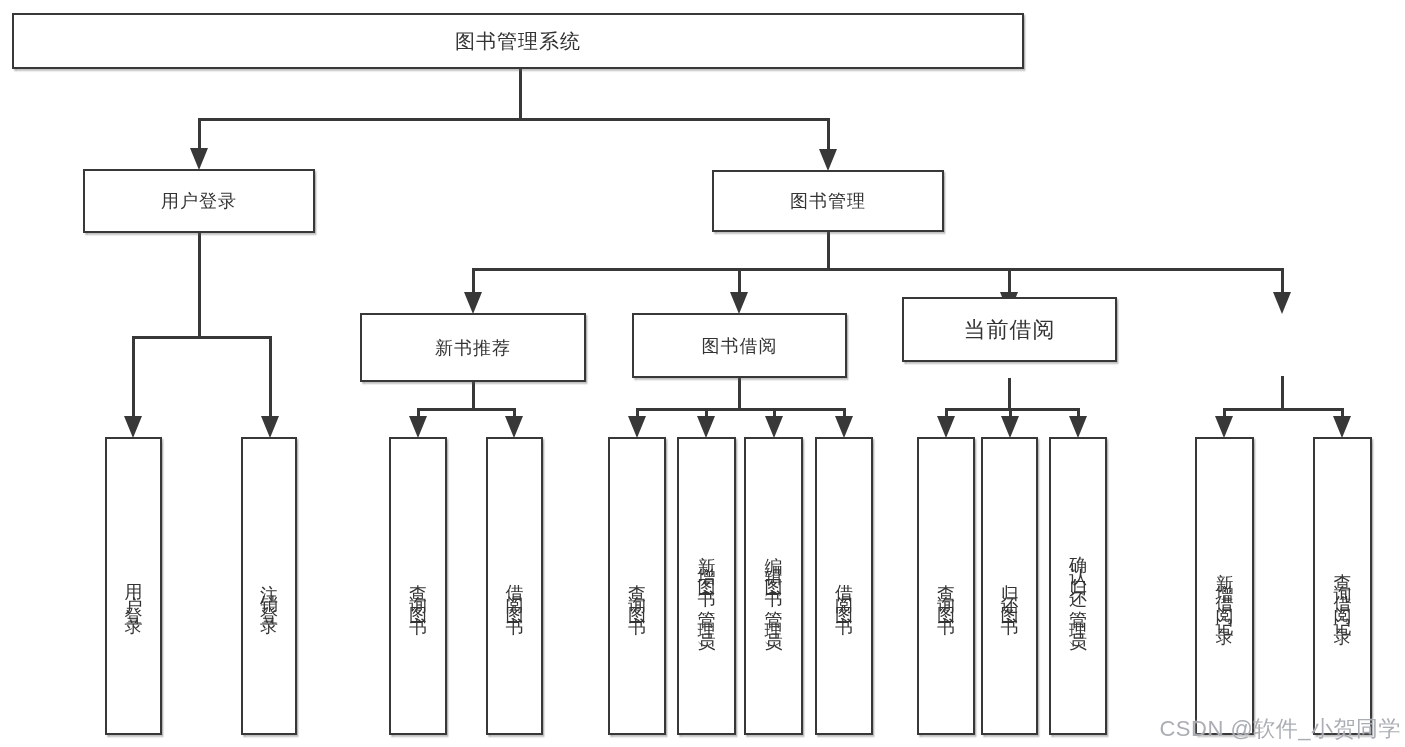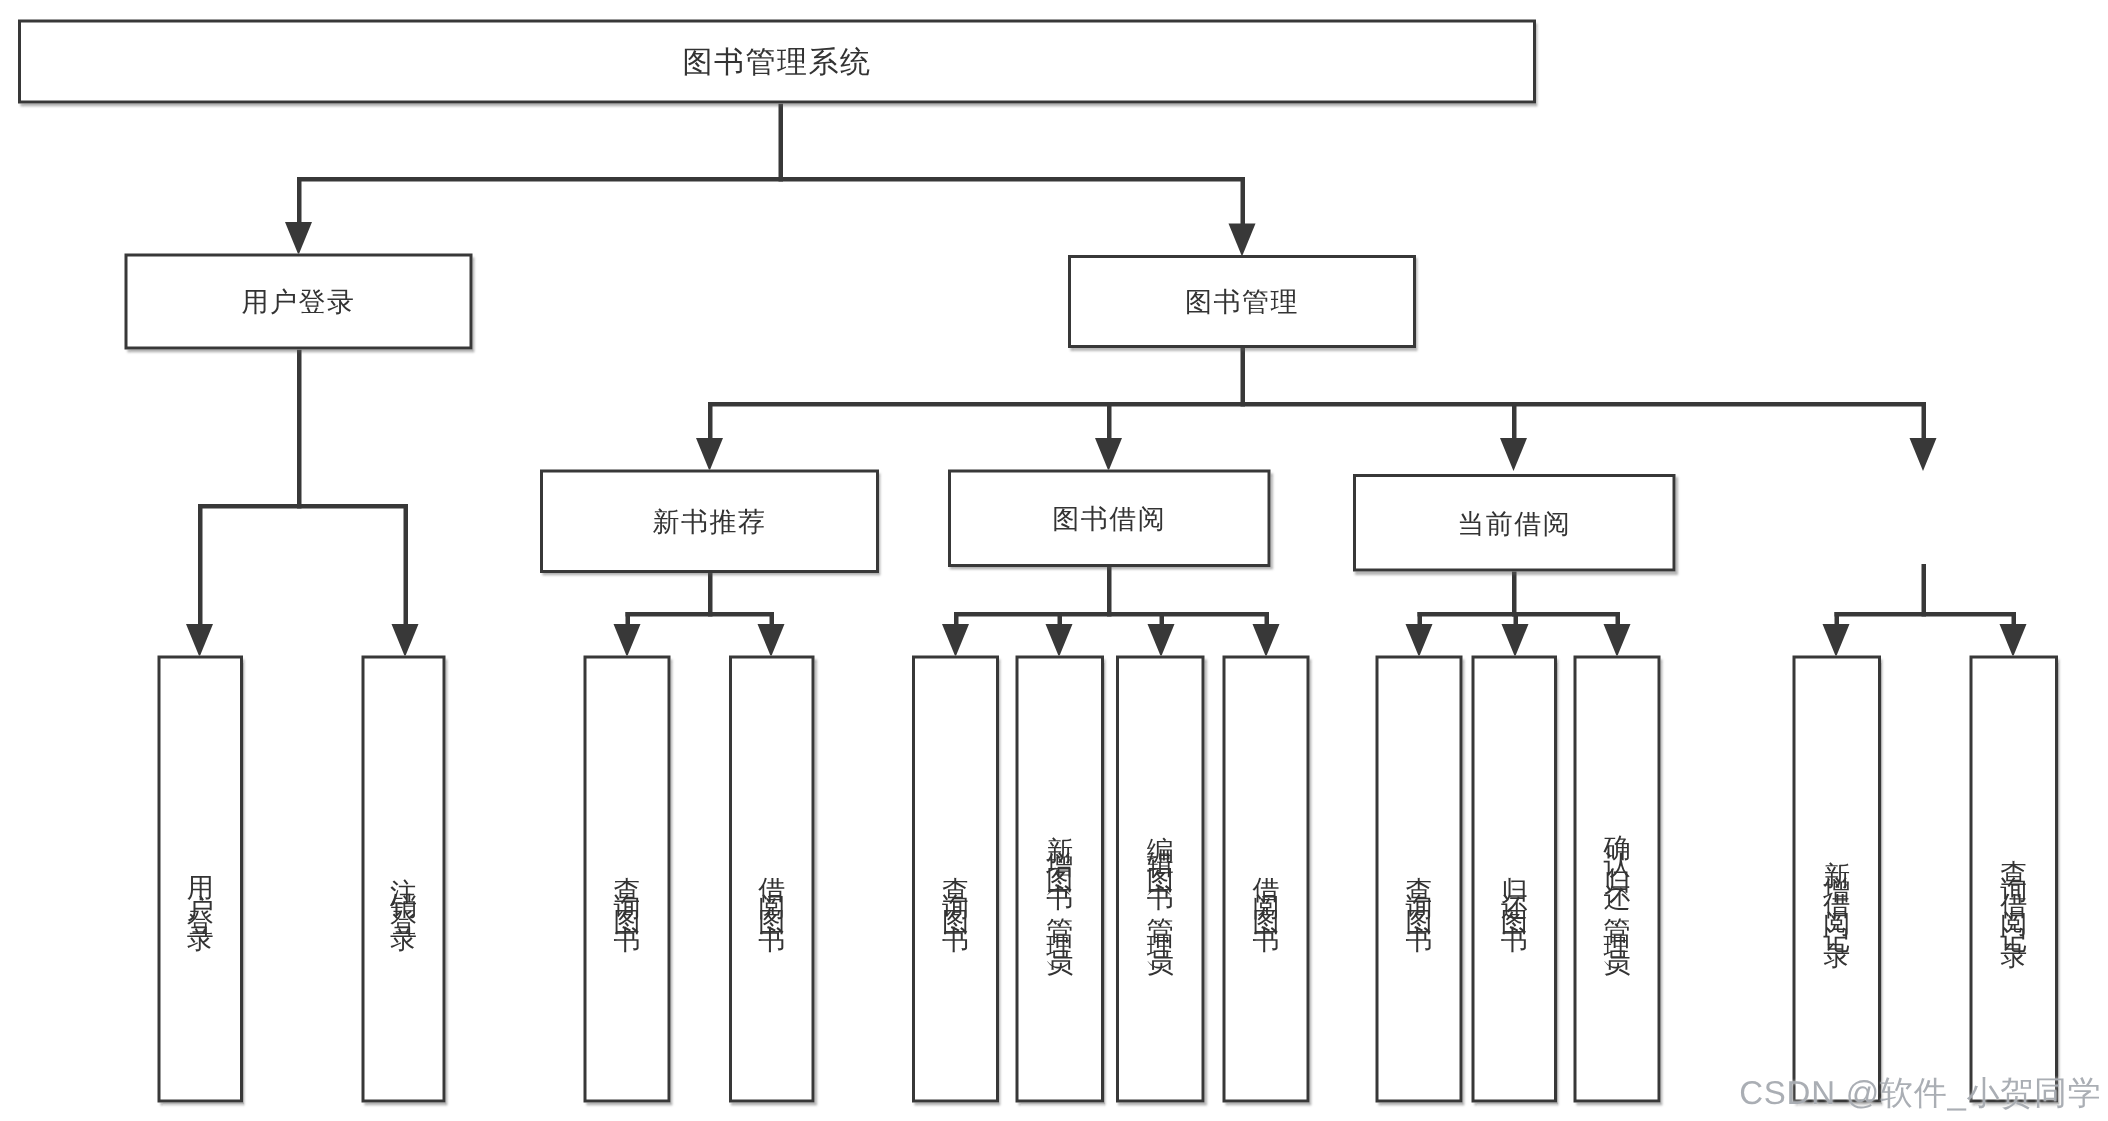--- a/index.html
+++ b/index.html
@@ -53,21 +53,21 @@
     </div>
     <div class="node" style="left: 712px; top: 170px; width: 232px; height: 62px; font-size: 18px;">
       <span>图书管理</span>
     </div>
     <div class="node" style="left: 360px; top: 313px; width: 226px; height: 69px; font-size: 18px;">
       <span>新书推荐</span>
     </div>
     <div class="node" style="left: 632px; top: 313px; width: 215px; height: 65px; font-size: 18px; text-align: center;">
       <span>图书借阅</span>
     </div>
-    <div class="node" style="left: 902px; top: 316px; width: 215px; height: 65px; font-size: 18px;">
+    <div class="node" style="left: 902px; top: 297px; width: 215px; height: 65px; font-size: 22px;">
       <span>当前借阅</span>
     </div>
     <div class="node vertical" style="left: 105px; top: 437px; width: 57px; height: 298px;">
       <span>用户登录</span>
     </div>
     <div class="node vertical" style="left: 241px; top: 437px; width: 56px; height: 298px;">
       <span>注销登录</span>
     </div>
     <div class="node vertical" style="left: 389px; top: 437px; width: 58px; height: 298px;">
       <span>查询图书</span>

